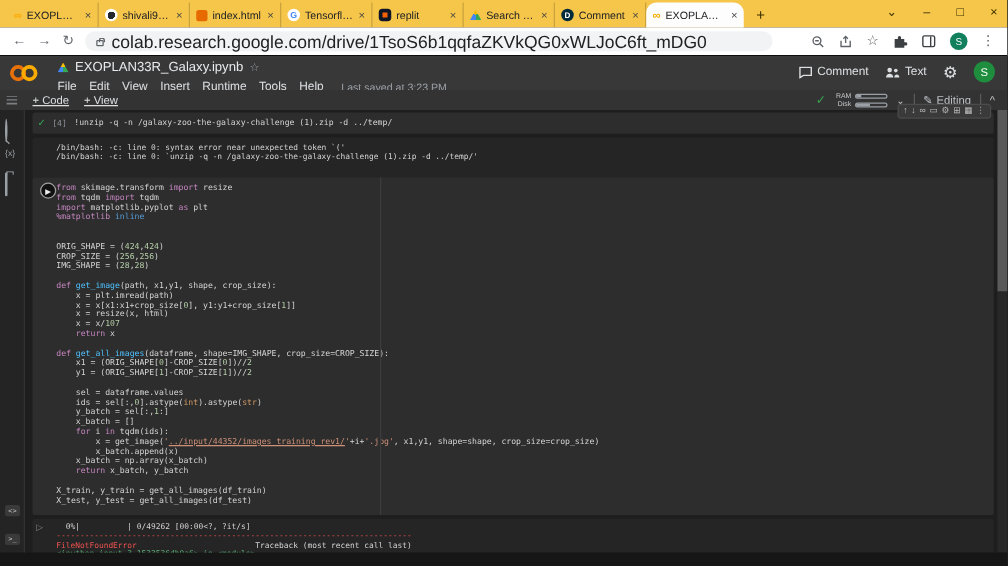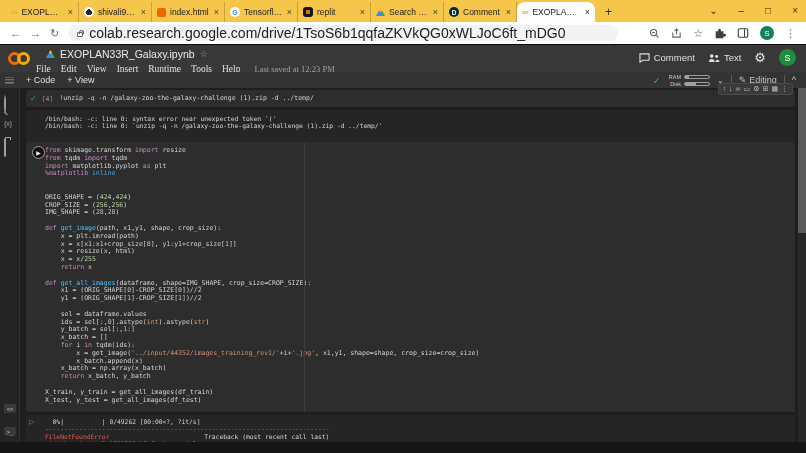--- a/index.html
+++ b/index.html
@@ -57,35 +57,35 @@
   .colab-logo { position:absolute; left:8px; top:6px; width:32px; height:16px; }
   .colab-logo i { position:absolute; top:1px; width:13px; height:13px; border:3.2px solid #f9ab00;
                   border-radius:50%; }
   .colab-logo i:first-child { left:0; border-color:#e8710a; }
   .colab-logo i:last-child { left:9px; }
   .titlerow { position:absolute; left:46px; top:3px; display:flex; align-items:center; gap:5px; }
   .drive-tri { width:9px;height:8px;clip-path:polygon(50% 0,100% 100%,0 100%);
                background:conic-gradient(from 180deg,#4285f4 0 33%,#fbbc04 33% 66%,#34a853 66% 100%); }
   .nbtitle { font-size:10.5px; color:#e8eaed; }
   .tstar { font-size:9px; color:#9aa0a6; }
-  .menurow { position:absolute; left:36px; top:19px; display:flex; align-items:center; gap:10px;font-family:Liberation Serif, serif; }
+  .menurow { position:absolute; left:46px; top:19px; display:flex; align-items:center; gap:10px; }
   .menurow .mi { font-size:9.5px; color:#dde0e3; }
   .lastsaved { font-size:8.5px; color:#9aa0a6; text-decoration:underline; margin-left:4px; }
   .cheader-right { position:absolute; right:10px; top:4px; display:flex; align-items:center; gap:13px; }
   .hbtn { display:flex; align-items:center; gap:4px; color:#dde0e3; font-size:9.5px; }
   .gear { font-size:13px; color:#dde0e3; line-height:1; }
   .avatar-g { width:17px; height:17px; border-radius:50%; background:#1e8e3e; color:#fff;
               font-size:9px; display:flex; align-items:center; justify-content:center; }
 
   
   .ntoolbar { position:absolute; top:72px; left:0; width:806px; height:16px; background:#333333;
               display:flex; align-items:center; }
   .sidetoggle { width:9px; height:7px; background:#9aa0a6; margin:0 0 0 5px;
                 clip-path:polygon(0 0,100% 0,100% 15%,0 15%,0 40%,100% 40%,100% 55%,0 55%,0 80%,100% 80%,100% 100%,0 100%); opacity:.7;}
-  .addbtn { font-size:9px; color:#dde0e3; margin-left:12px; }
+  .addbtn { font-size:9px; color:#dde0e3; margin-left:12px;text-decoration:underline; }
   .ntool-right { margin-left:auto; display:flex; align-items:center; gap:7px; padding-right:10px; }
   .okcheck { color:#34a853; font-size:10px; }
   .resmeter { display:flex; flex-direction:column; gap:1px; }
   .resrow { display:flex; align-items:center; gap:3px; }
   .reslabel { font-size:5.5px; color:#c6c9cc; width:13px; text-align:right; }
   .resbar { width:26px; height:4px; border:1px solid #9aa0a6; border-radius:2px; position:relative; }
   .resbar i { position:absolute; left:0; top:0; bottom:0; background:#9aa0a6; display:block; }
   .chev { font-size:8px; color:#c6c9cc; }
   .vsep { width:1px; height:11px; background:#5a5a5a; }
   .editbtn { display:flex; align-items:center; gap:3px; color:#bdc1c6; font-size:9px; }
@@ -128,21 +128,21 @@
   .cell2 .codeblock { padding:5px 0 0 19px; }
   .playbtn { position:absolute; left:6px; top:4px; width:13px; height:13px; border-radius:50%;
              border:1.6px solid #9e9e9e; background:#111; color:#eee; font-size:6px;
              display:flex; align-items:center; justify-content:center; }
   .ruler { position:absolute; left:278px; top:0; bottom:0; width:1px; background:#3c3c3c; }
   .cell2out { top:327px; height:38px; padding:3px 0 0 19px; }
   .outmarker { position:absolute; left:3px; top:3px; color:#8a8a8a; font-size:7px; }
 
   .tk-kw{color:#c586c0} .tk-fn{color:#4fc1ff} .tk-str{color:#ce9178} .tk-num{color:#b5cea8}
   .tk-bi{color:#d19a66} .tk-mg{color:#c586c0} .tk-mga{color:#569cd6} .tk-pl{color:#d4d4d4}
-  .tk-lnk{color:#ce9178;} .tk-err{color:#ef5350}
+  .tk-lnk{color:#ce9178;text-decoration:underline} .tk-err{color:#ef5350}
   .tk-grn{color:#5fba7d}
 
   .vscroll { position:absolute; right:0; top:0; bottom:11px; width:8px; background:#282828; }
   .vthumb { position:absolute; top:0; left:0; width:8px; height:145px; background:#5a5a5a; }
   .bottomstrip { position:absolute; left:0; right:0; bottom:0; height:11px; background:#161616; z-index:5; }
 </style>
 </head>
 <body>
 
 <div id="stage">
@@ -242,21 +242,21 @@
       <span class="tstar">☆</span>
     </div>
     <div class="menurow" id="menubar">
         <span class="mi">File</span>
         <span class="mi">Edit</span>
         <span class="mi">View</span>
         <span class="mi">Insert</span>
         <span class="mi">Runtime</span>
         <span class="mi">Tools</span>
         <span class="mi">Help</span>
-        <span class="lastsaved">Last saved at 12:23 PM</span>
+        <span class="lastsaved">Last saved at 3:23 PM</span>
       </div>
     <div class="cheader-right">
       <span class="hbtn">
         <svg width="11" height="10" viewBox="0 0 12 11">
             <path d="M1 1h10v7H4L1 10z" fill="none" stroke="#dde0e3" stroke-width="1.2"></path>
           </svg>
         <span>Comment</span>
       </span>
       <span class="hbtn">
         <svg width="12" height="10" viewBox="0 0 13 11">
@@ -348,21 +348,21 @@
           <div class="cl">&nbsp;</div>
           <div class="cl">&nbsp;</div>
           <div class="cl"><span class="tk-pl">ORIG_SHAPE = (</span><span class="tk-num">424</span><span class="tk-pl">,</span><span class="tk-num">424</span><span class="tk-pl">)</span></div>
           <div class="cl"><span class="tk-pl">CROP_SIZE = (</span><span class="tk-num">256</span><span class="tk-pl">,</span><span class="tk-num">256</span><span class="tk-pl">)</span></div>
           <div class="cl"><span class="tk-pl">IMG_SHAPE = (</span><span class="tk-num">28</span><span class="tk-pl">,</span><span class="tk-num">28</span><span class="tk-pl">)</span></div>
           <div class="cl">&nbsp;</div>
           <div class="cl"><span class="tk-kw">def</span><span class="tk-pl"> </span><span class="tk-fn">get_image</span><span class="tk-pl">(path, x1,y1, shape, crop_size):</span></div>
           <div class="cl"><span class="tk-pl">    x = plt.imread(path)</span></div>
           <div class="cl"><span class="tk-pl">    x = x[x1:x1+crop_size[</span><span class="tk-num">0</span><span class="tk-pl">], y1:y1+crop_size[</span><span class="tk-num">1</span><span class="tk-pl">]]</span></div>
           <div class="cl"><span class="tk-pl">    x = resize(x, html)</span></div>
-          <div class="cl"><span class="tk-pl">    x = x/</span><span class="tk-num">255</span></div>
+          <div class="cl"><span class="tk-pl">    x = x/</span><span class="tk-num">107</span></div>
           <div class="cl"><span class="tk-pl">    </span><span class="tk-kw">return</span><span class="tk-pl"> x</span></div>
           <div class="cl">&nbsp;</div>
           <div class="cl"><span class="tk-kw">def</span><span class="tk-pl"> </span><span class="tk-fn">get_all_images</span><span class="tk-pl">(dataframe, shape=IMG_SHAPE, crop_size=CROP_SIZE):</span></div>
           <div class="cl"><span class="tk-pl">    x1 = (ORIG_SHAPE[</span><span class="tk-num">0</span><span class="tk-pl">]-CROP_SIZE[</span><span class="tk-num">0</span><span class="tk-pl">])//</span><span class="tk-num">2</span></div>
           <div class="cl"><span class="tk-pl">    y1 = (ORIG_SHAPE[</span><span class="tk-num">1</span><span class="tk-pl">]-CROP_SIZE[</span><span class="tk-num">1</span><span class="tk-pl">])//</span><span class="tk-num">2</span></div>
           <div class="cl">&nbsp;</div>
           <div class="cl"><span class="tk-pl">    sel = dataframe.values</span></div>
           <div class="cl"><span class="tk-pl">    ids = sel[:,</span><span class="tk-num">0</span><span class="tk-pl">].astype(</span><span class="tk-bi">int</span><span class="tk-pl">).astype(</span><span class="tk-bi">str</span><span class="tk-pl">)</span></div>
           <div class="cl"><span class="tk-pl">    y_batch = sel[:,</span><span class="tk-num">1</span><span class="tk-pl">:]</span></div>
           <div class="cl"><span class="tk-pl">    x_batch = []</span></div>

